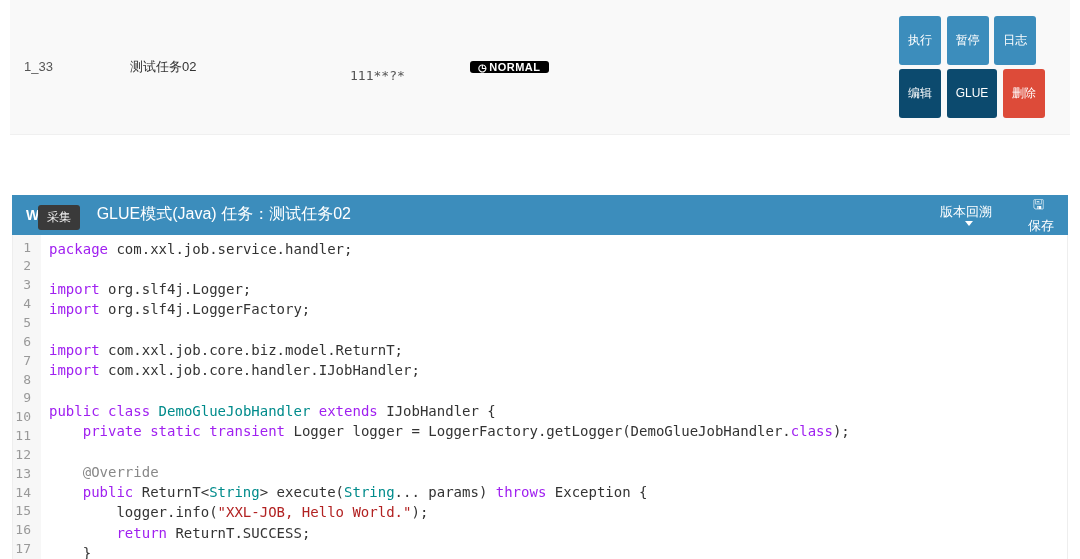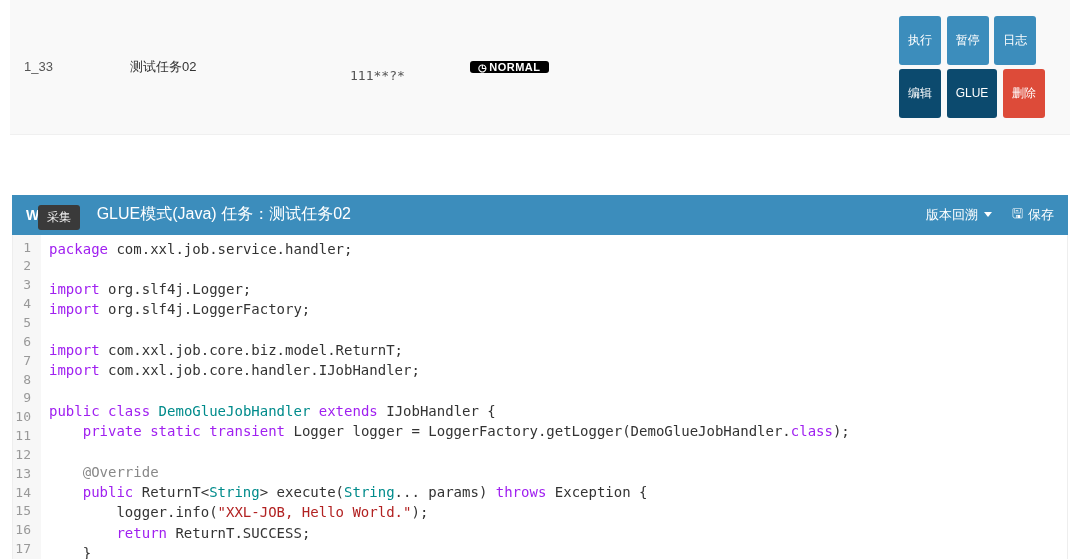--- a/index.html
+++ b/index.html
@@ -23,21 +23,21 @@
     .btn-orange { background: #0c4a6e; }
     .btn-red { background: #dd4b39; }
     .action-rows { display: inline-block; text-align: left; }
     .action-line { white-space: nowrap; }
 
     .ide-wrap { margin: 60px 12px 0 12px; position: relative; }
     .toolbar { background: #3c8dbc; color: #fff; display: flex; align-items: center; height: 40px; padding: 0 14px; font-size: 13px; }
     .toolbar-title { font-weight: 700; font-size: 14px; margin-right: 18px; color: #fff; }
     .toolbar-sub { color: #ffffff; font-size: 16px; }
     .toolbar-spacer { flex: 1; }
-    .toolbar-link { color: #fff; margin-left: 20px; cursor: pointer; font-size: 13px; display: inline-flex; align-items: center; }
+    .toolbar-link { color: #fff; margin-left: 36px; cursor: pointer; font-size: 13px; display: inline-flex; align-items: center; flex-direction: column; }
     .caret-down { display: inline-block; width: 0; height: 0; margin-left: 6px; border-left: 4px solid transparent; border-right: 4px solid transparent; border-top: 5px solid #fff; vertical-align: middle; }
     .save-icon { margin-right: 5px; font-size: 13px; }
 
     .float-badge { position: absolute; left: 12px; top: 10px; background: #3a3a3a; color: #eee; font-size: 12px; padding: 4px 9px; border-radius: 3px; z-index: 5; margin-left: 14px; }
 
     .editor { display: flex; border: 1px solid #eee; border-top: none; }
     .gutter { background: #f7f7f7; color: #999; text-align: right; padding: 4px 6px 4px 0; font-family: Menlo, Consolas, monospace; font-size: 13px; line-height: 1.45; user-select: none; min-width: 28px; }
     .gutter div { padding-right: 4px; }
     .code { flex: 1; padding: 4px 8px; font-family: Menlo, Consolas, monospace; font-size: 14px; line-height: 1.45; white-space: pre; overflow-x: auto; color: #333; }
     .code div { min-height: 1.45em; }

